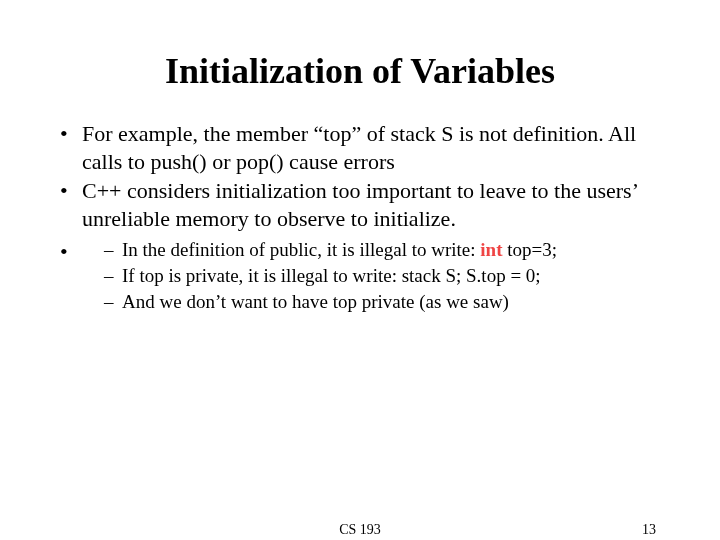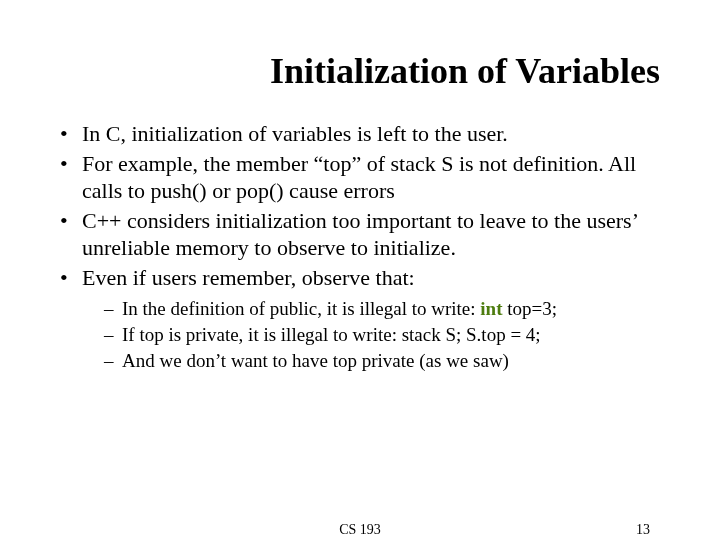--- a/index.html
+++ b/index.html
@@ -8,21 +8,21 @@
     height: 540px;
     background: #fff;
     font-family: "Times New Roman", Times, serif;
     color: #000;
     position: relative;
     padding: 50px 60px 40px 60px;
   }
   .title {
     font-size: 36px;
     font-weight: bold;
-    text-align: right;
+    text-align: center;
     margin-bottom: 28px;
   }
   .main-list {
     list-style: none;
     font-size: 22px;
     line-height: 1.25;
   }
   .main-list > li {
     position: relative;
     padding-left: 22px;
@@ -45,56 +45,54 @@
     padding-left: 18px;
     margin-bottom: 2px;
   }
   .sub-list > li::before {
     content: "–";
     position: absolute;
     left: 0;
     top: 0;
   }
   .kw {
-    color: #4d7c0f;
+    color: #ef4444;
     font-weight: bold;
   }
   .footer {
     position: absolute;
     bottom: 18px;
     left: 0;
     width: 720px;
     font-size: 14px;
   }
   .footer-center {
     position: absolute;
     left: 50%;
     transform: translateX(-50%);
   }
   .footer-right {
     position: absolute;
-    right: 70px;
+    right: 64px;
   }
 </style>
 </head>
 <body>
 
 <h1 class="title">Initialization of Variables</h1>
 
 <ul class="main-list">
-  <li>In C, initialization of variables is left to the user.</li>
   <li>For example, the member “top” of stack S is not definition. All calls to push() or pop() cause errors</li>
   <li>C++ considers initialization too important to leave to the users’ unreliable memory to observe to initialize.</li>
   <li>
-    <span>Even if users remember, observe that:</span>
     <ul class="sub-list">
       <li>
         <span>In the definition of public, it is illegal to write: </span><span class="kw">int</span><span> top=3;</span>
       </li>
-      <li>If top is private, it is illegal to write: stack S; S.top = 4;</li>
+      <li>If top is private, it is illegal to write: stack S; S.top = 0;</li>
       <li>And we don’t want to have top private (as we saw)</li>
     </ul>
   </li>
 </ul>
 
 <div class="footer">
   <span class="footer-center">CS 193</span>
   <span class="footer-right">13</span>
 </div>
 

